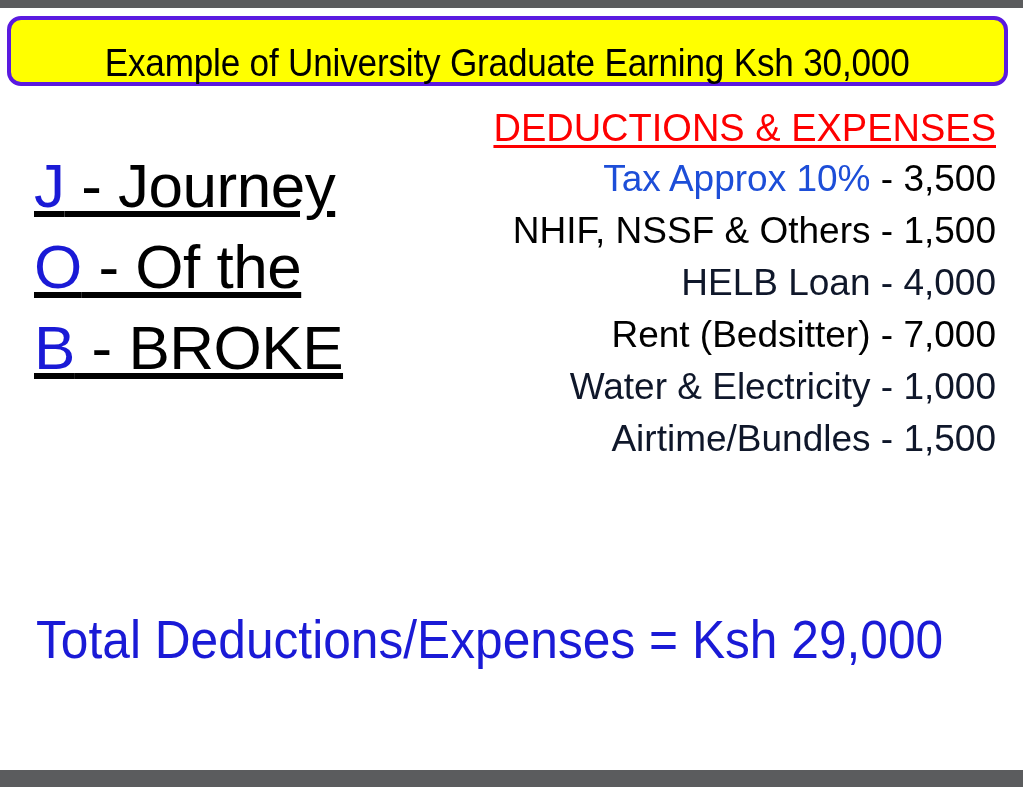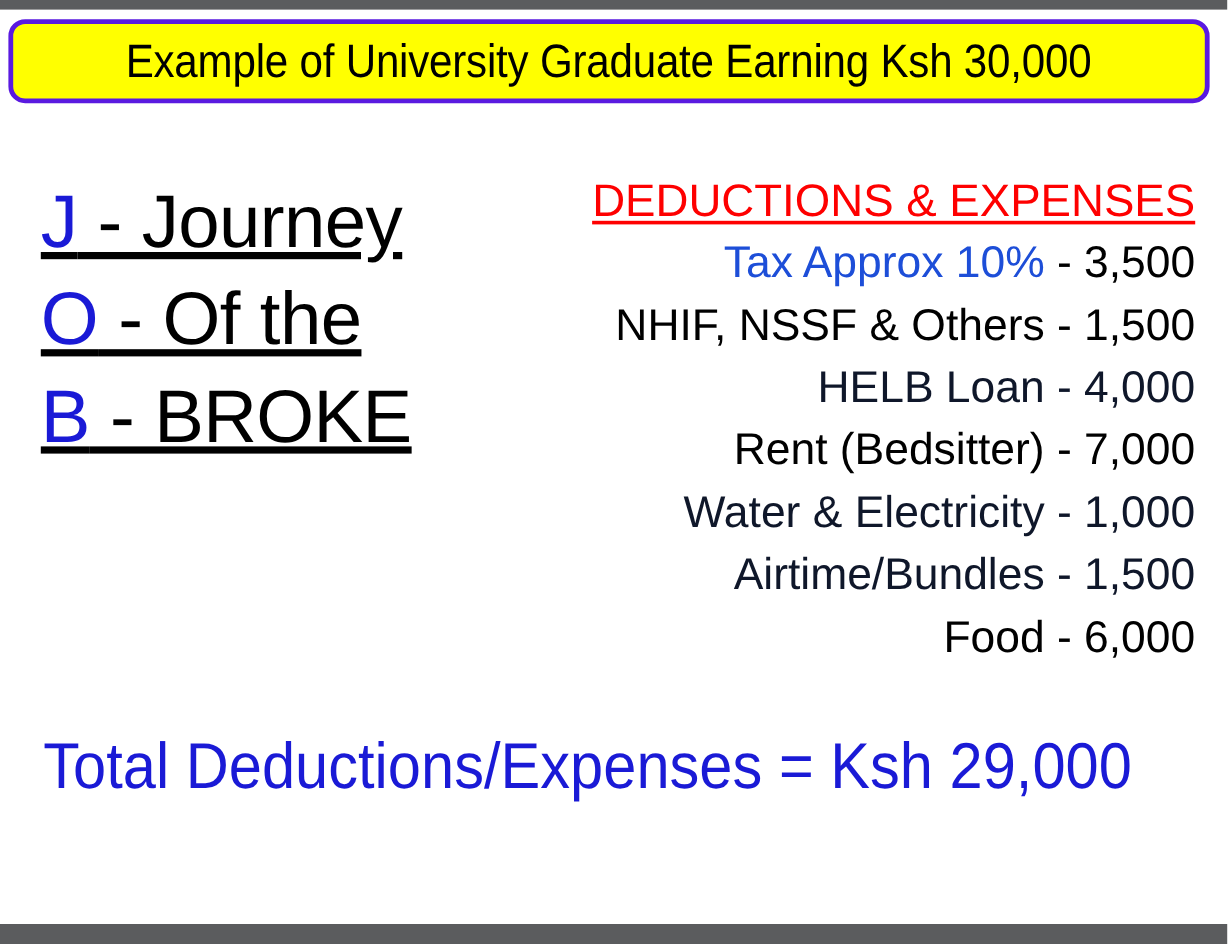--- a/index.html
+++ b/index.html
@@ -42,21 +42,21 @@
     position: absolute;
     left: 7px;
     top: 16px;
     width: 1001px;
     height: 70px;
     box-sizing: border-box;
     background: #ffff00;
     border: 4px solid #5a1ae0;
     border-radius: 14px;
     display: flex;
-    align-items: center;
+    align-items: flex-end;
     justify-content: center;
   }
   .title-text {
     font-family: "Liberation Sans Narrow", "Liberation Sans", sans-serif;
     font-size: 39px;
     font-weight: 400;
     color: #000000;
     letter-spacing: -0.2px;
     transform: scaleX(0.90);
     transform-origin: center center;
@@ -92,21 +92,20 @@
     text-align: right;
   }
   .ded-heading {
     font-size: 38px;
     line-height: 50px;
     color: #fe0000;
     white-space: nowrap;
     text-decoration: underline;
     text-underline-offset: 4px;
     text-decoration-thickness: 3px;
-    margin-top: 40px;
   }
   .ded-row {
     font-size: 37px;
     line-height: 52px;
     color: #000000;
     white-space: nowrap;
   }
   .ded-row.blue-all {
     color: #0f172a;
   }
@@ -177,23 +176,20 @@
 
     <div class="ded-row blue-all">
       <span>Water &amp; Electricity</span><span> - </span><span>1,000</span>
     </div>
 
 
     <div class="ded-row blue-all">
       <span>Airtime/Bundles</span><span> - </span><span>1,500</span>
     </div>
 
-    <div class="ded-row">
-      <span>Food</span><span> - </span><span>6,000</span>
-    </div>
 
   </div>
 
   <div class="total-line">Total Deductions/Expenses = Ksh 29,000</div>
 
   <div class="bar-bottom"></div>
 
 </div>
 
 </body></html>

